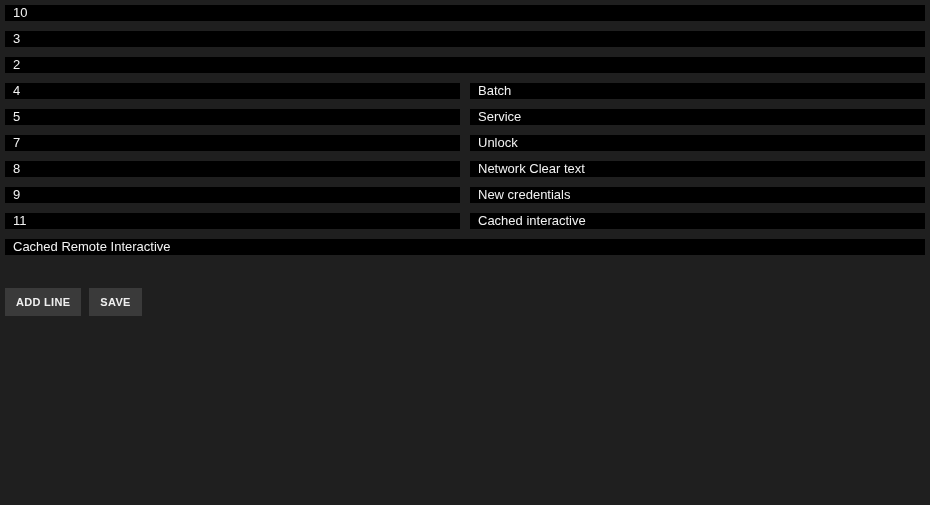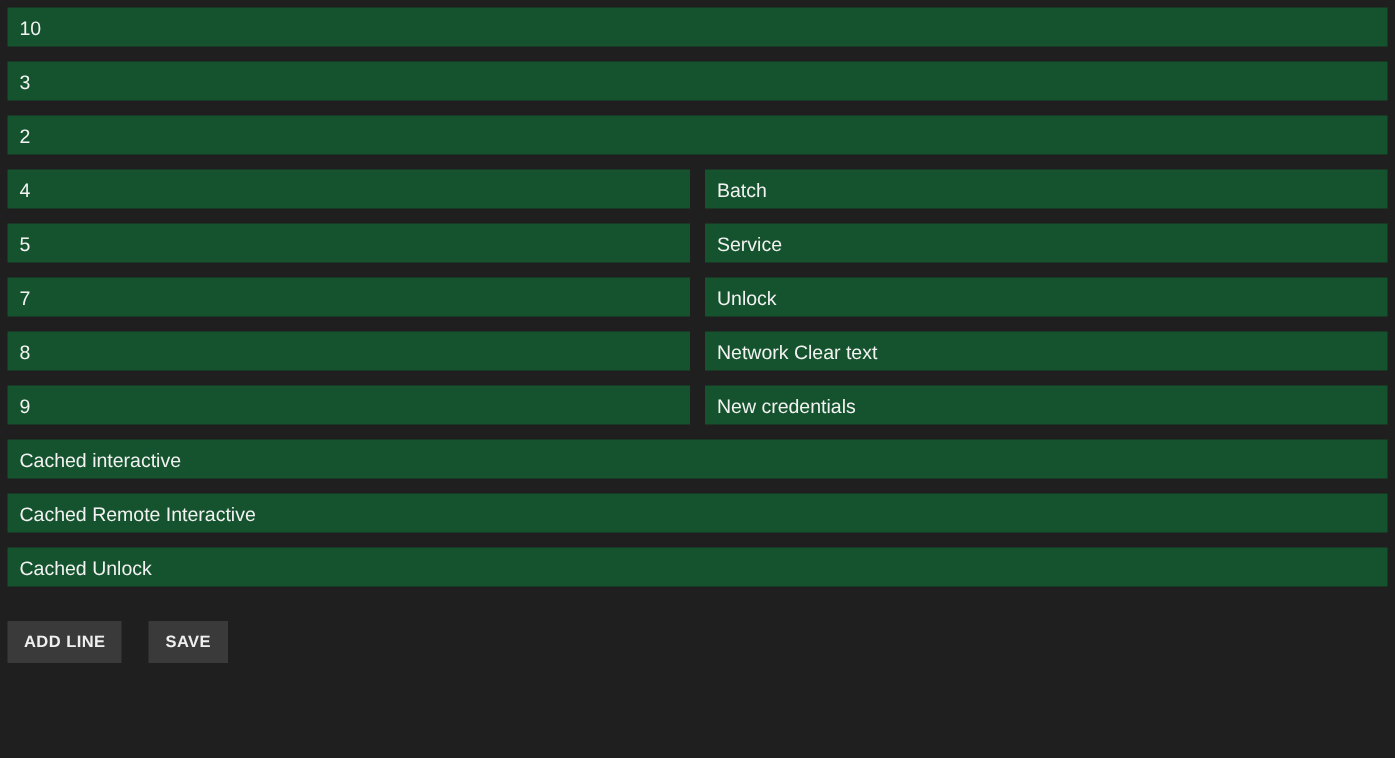--- a/index.html
+++ b/index.html
@@ -19,33 +19,33 @@
     .table-container {
       padding: 0 5px 0 5px;
     }
     .row {
       display: flex;
       gap: 10px;
       padding: 5px 0;
     }
     .cell {
       flex: 1;
-      background-color: #14532d;
+      background-color: #000000;
       color: #f2f2f2;
       padding: 5px 8px;
       border: none;
       font-family: inherit;
       font-size: 13px;
-      height: 26px;
+      height: 16px;
       line-height: 16px;
       outline: none;
     }
     .actions {
       display: flex;
-      gap: 18px;
+      gap: 8px;
       padding: 18px 0 0 5px;
     }
     .btn {
       background-color: #3a3a3a;
       color: #f0f0f0;
       border: none;
       font-size: 11px;
       font-weight: 700;
       letter-spacing: 0.3px;
       padding: 8px 11px;
@@ -81,26 +81,26 @@
   </div>
   <div class="row">
     <input class="cell" type="text" value="8" style="">
     <input class="cell" type="text" value="Network Clear text" style="">
   </div>
   <div class="row">
     <input class="cell" type="text" value="9" style="">
     <input class="cell" type="text" value="New credentials" style="">
   </div>
   <div class="row">
+    <input class="cell" type="text" value="11" style="">
     <input class="cell" type="text" value="Cached interactive" style="">
   </div>
   <div class="row">
     <input class="cell" type="text" value="Cached Remote Interactive" style="">
   </div>
   <div class="row">
-    <input class="cell" type="text" value="Cached Unlock" style="">
   </div>
 </div>
 
 <div class="actions">
   <button class="btn">ADD LINE</button>
   <button class="btn">SAVE</button>
 </div>
 
 </body></html>

